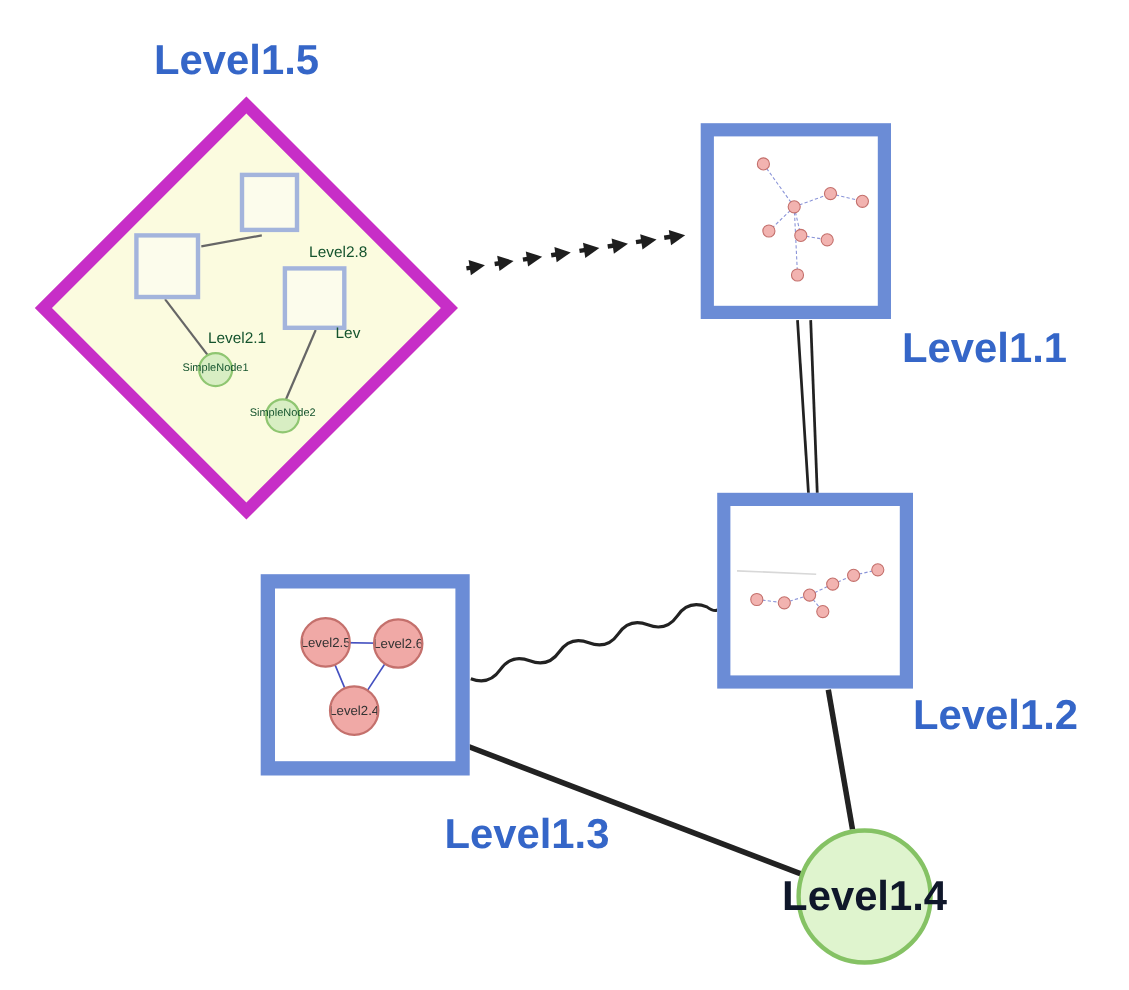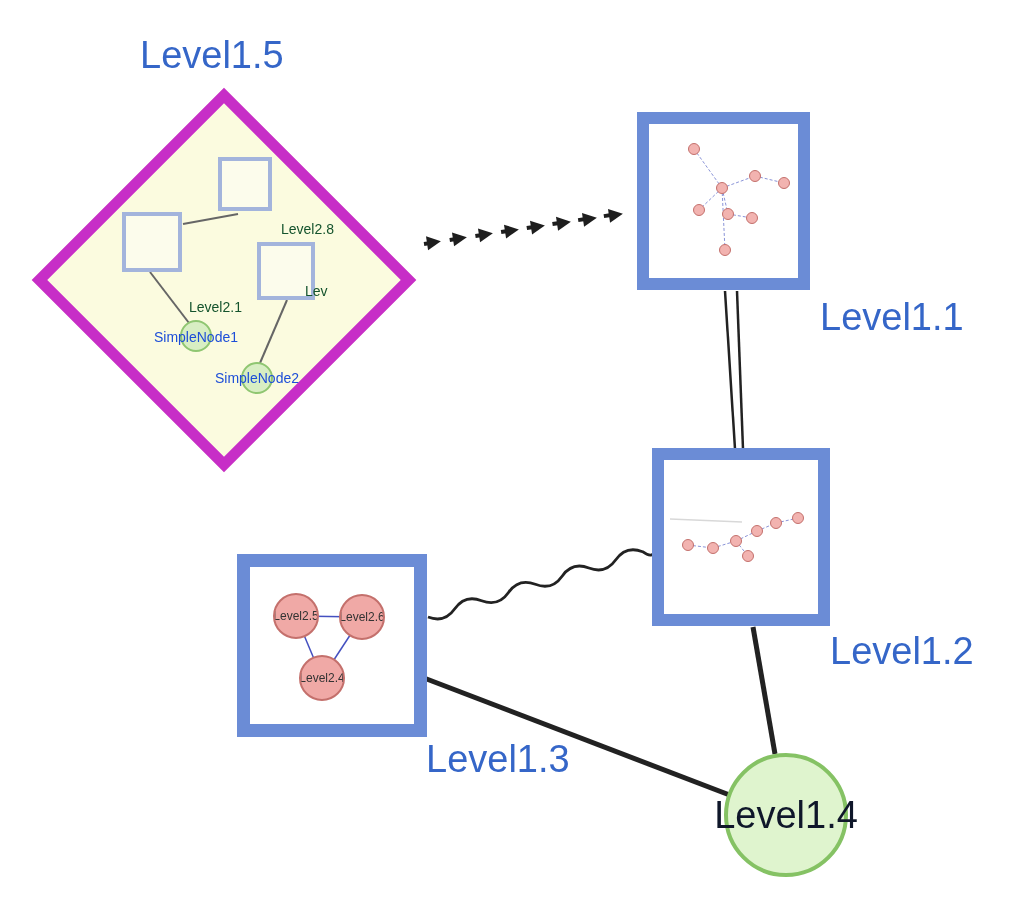--- a/index.html
+++ b/index.html
@@ -14,40 +14,40 @@
   
   .edges{position:absolute;left:0;top:0;z-index:2;}
 
   
   .sq{position:absolute;box-sizing:border-box;border:4px solid #A3B4DC;background:#FCFCEC;z-index:3;}
   .sqA{left:218px;top:157px;width:54px;height:54px;}
   .sqB{left:122px;top:212px;width:60px;height:60px;}
   .sqC{left:257px;top:242px;width:58px;height:58px;}
 
   .lbl-sm{position:absolute;font-size:14px;color:#14532d;z-index:4;white-space:nowrap;}
-  .ls28{left:281px;top:221px;} .ls21{left:189px;top:275px;margin-top:24px;} .lsx{left:305px;top:283px;}
+  .ls28{left:281px;top:221px;} .ls21{left:189px;top:275px;margin-top:24px;} .lsx{left:305px;top:294px;}
 
   
   .gnode{position:absolute;width:32px;height:32px;border-radius:50%;background:#D8EEC3;
          border:2px solid #8FC671;box-sizing:border-box;z-index:3;}
   .gn1{left:180px;top:320px;} .gn2{left:241px;top:362px;}
-  .node-lbl{position:absolute;font-size:14px;color:#1d4ed8;z-index:4;text-align:center;width:120px;white-space:nowrap;}
+  .node-lbl{position:absolute;font-size:10px;color:#14532d;z-index:4;text-align:center;width:120px;white-space:nowrap;}
   .snl1{left:136px;top:329px;} .snl2{left:197px;top:370px;}
 
   
-  .lbl-big{position:absolute;font-size:38px;color:#3566C8;z-index:4;white-space:nowrap;}
+  .lbl-big{position:absolute;font-size:38px;color:#3566C8;z-index:4;white-space:nowrap;font-weight:bold;}
   .l15{left:140px;top:34px;} .l11{left:820px;top:296px;text-align:center;}
-  .l12{left:830px;top:630px;} .l13{left:426px;top:738px;}
+  .l12{left:830px;top:630px;} .l13{left:404px;top:738px;}
   .l14{left:700px;top:794px;width:172px;text-align:center;color:#0f172a;}
 
   
   .gbox{position:absolute;box-sizing:border-box;border:12px solid #6B8CD6;background:#ffffff;z-index:3;}
   .box1{left:637px;top:112px;width:173px;height:178px;}
   .box2{left:652px;top:448px;width:178px;height:178px;}
-  .box3{left:237px;top:554px;width:190px;height:183px;border-width:13px;}
+  .box3{left:237px;top:522px;width:190px;height:183px;border-width:13px;}
   .mini{display:block;width:100%;height:100%;}
 
   
   .inner-edges{position:absolute;left:0;top:0;z-index:1;}
   .pnode{position:absolute;width:46px;height:46px;border-radius:50%;background:#F0A9A6;
          border:2px solid #C4706C;box-sizing:border-box;display:flex;align-items:center;
          justify-content:center;font-size:12px;color:#333;overflow:hidden;z-index:2;white-space:nowrap;}
   .c25{left:23px;top:26px;} .c26{left:89px;top:27px;text-align:center;} .c24{left:49px;top:88px;}
 
   

